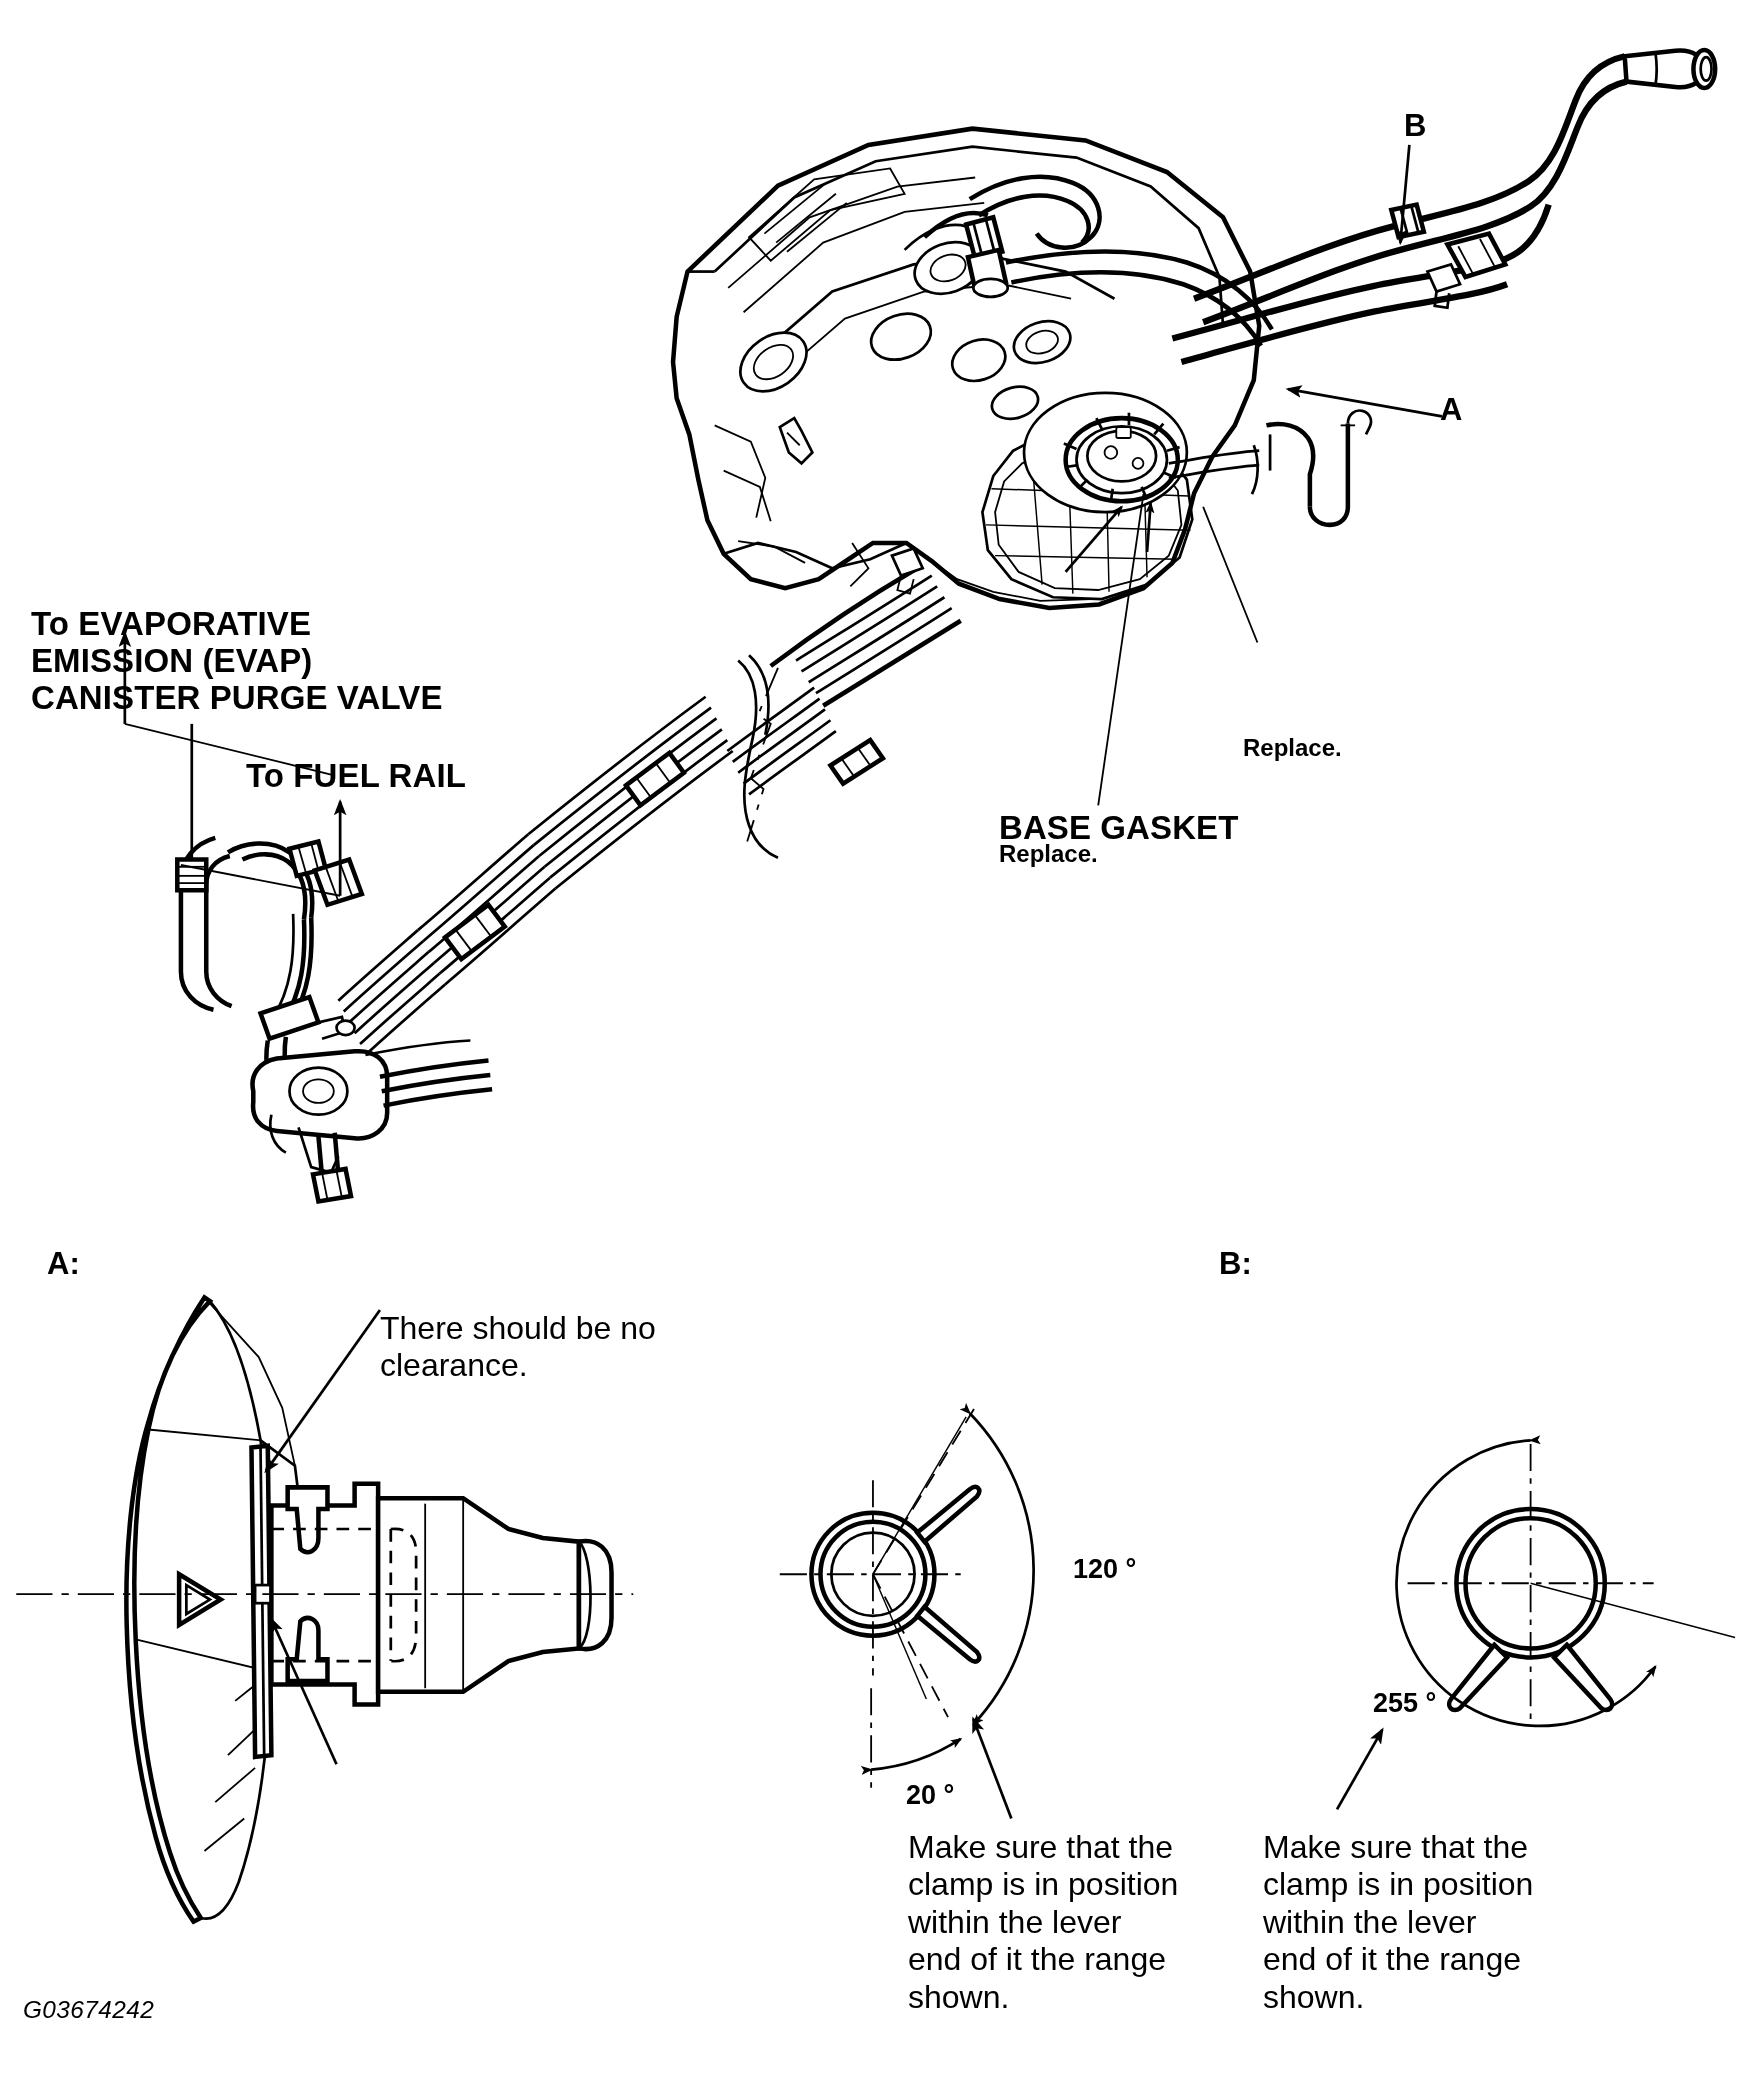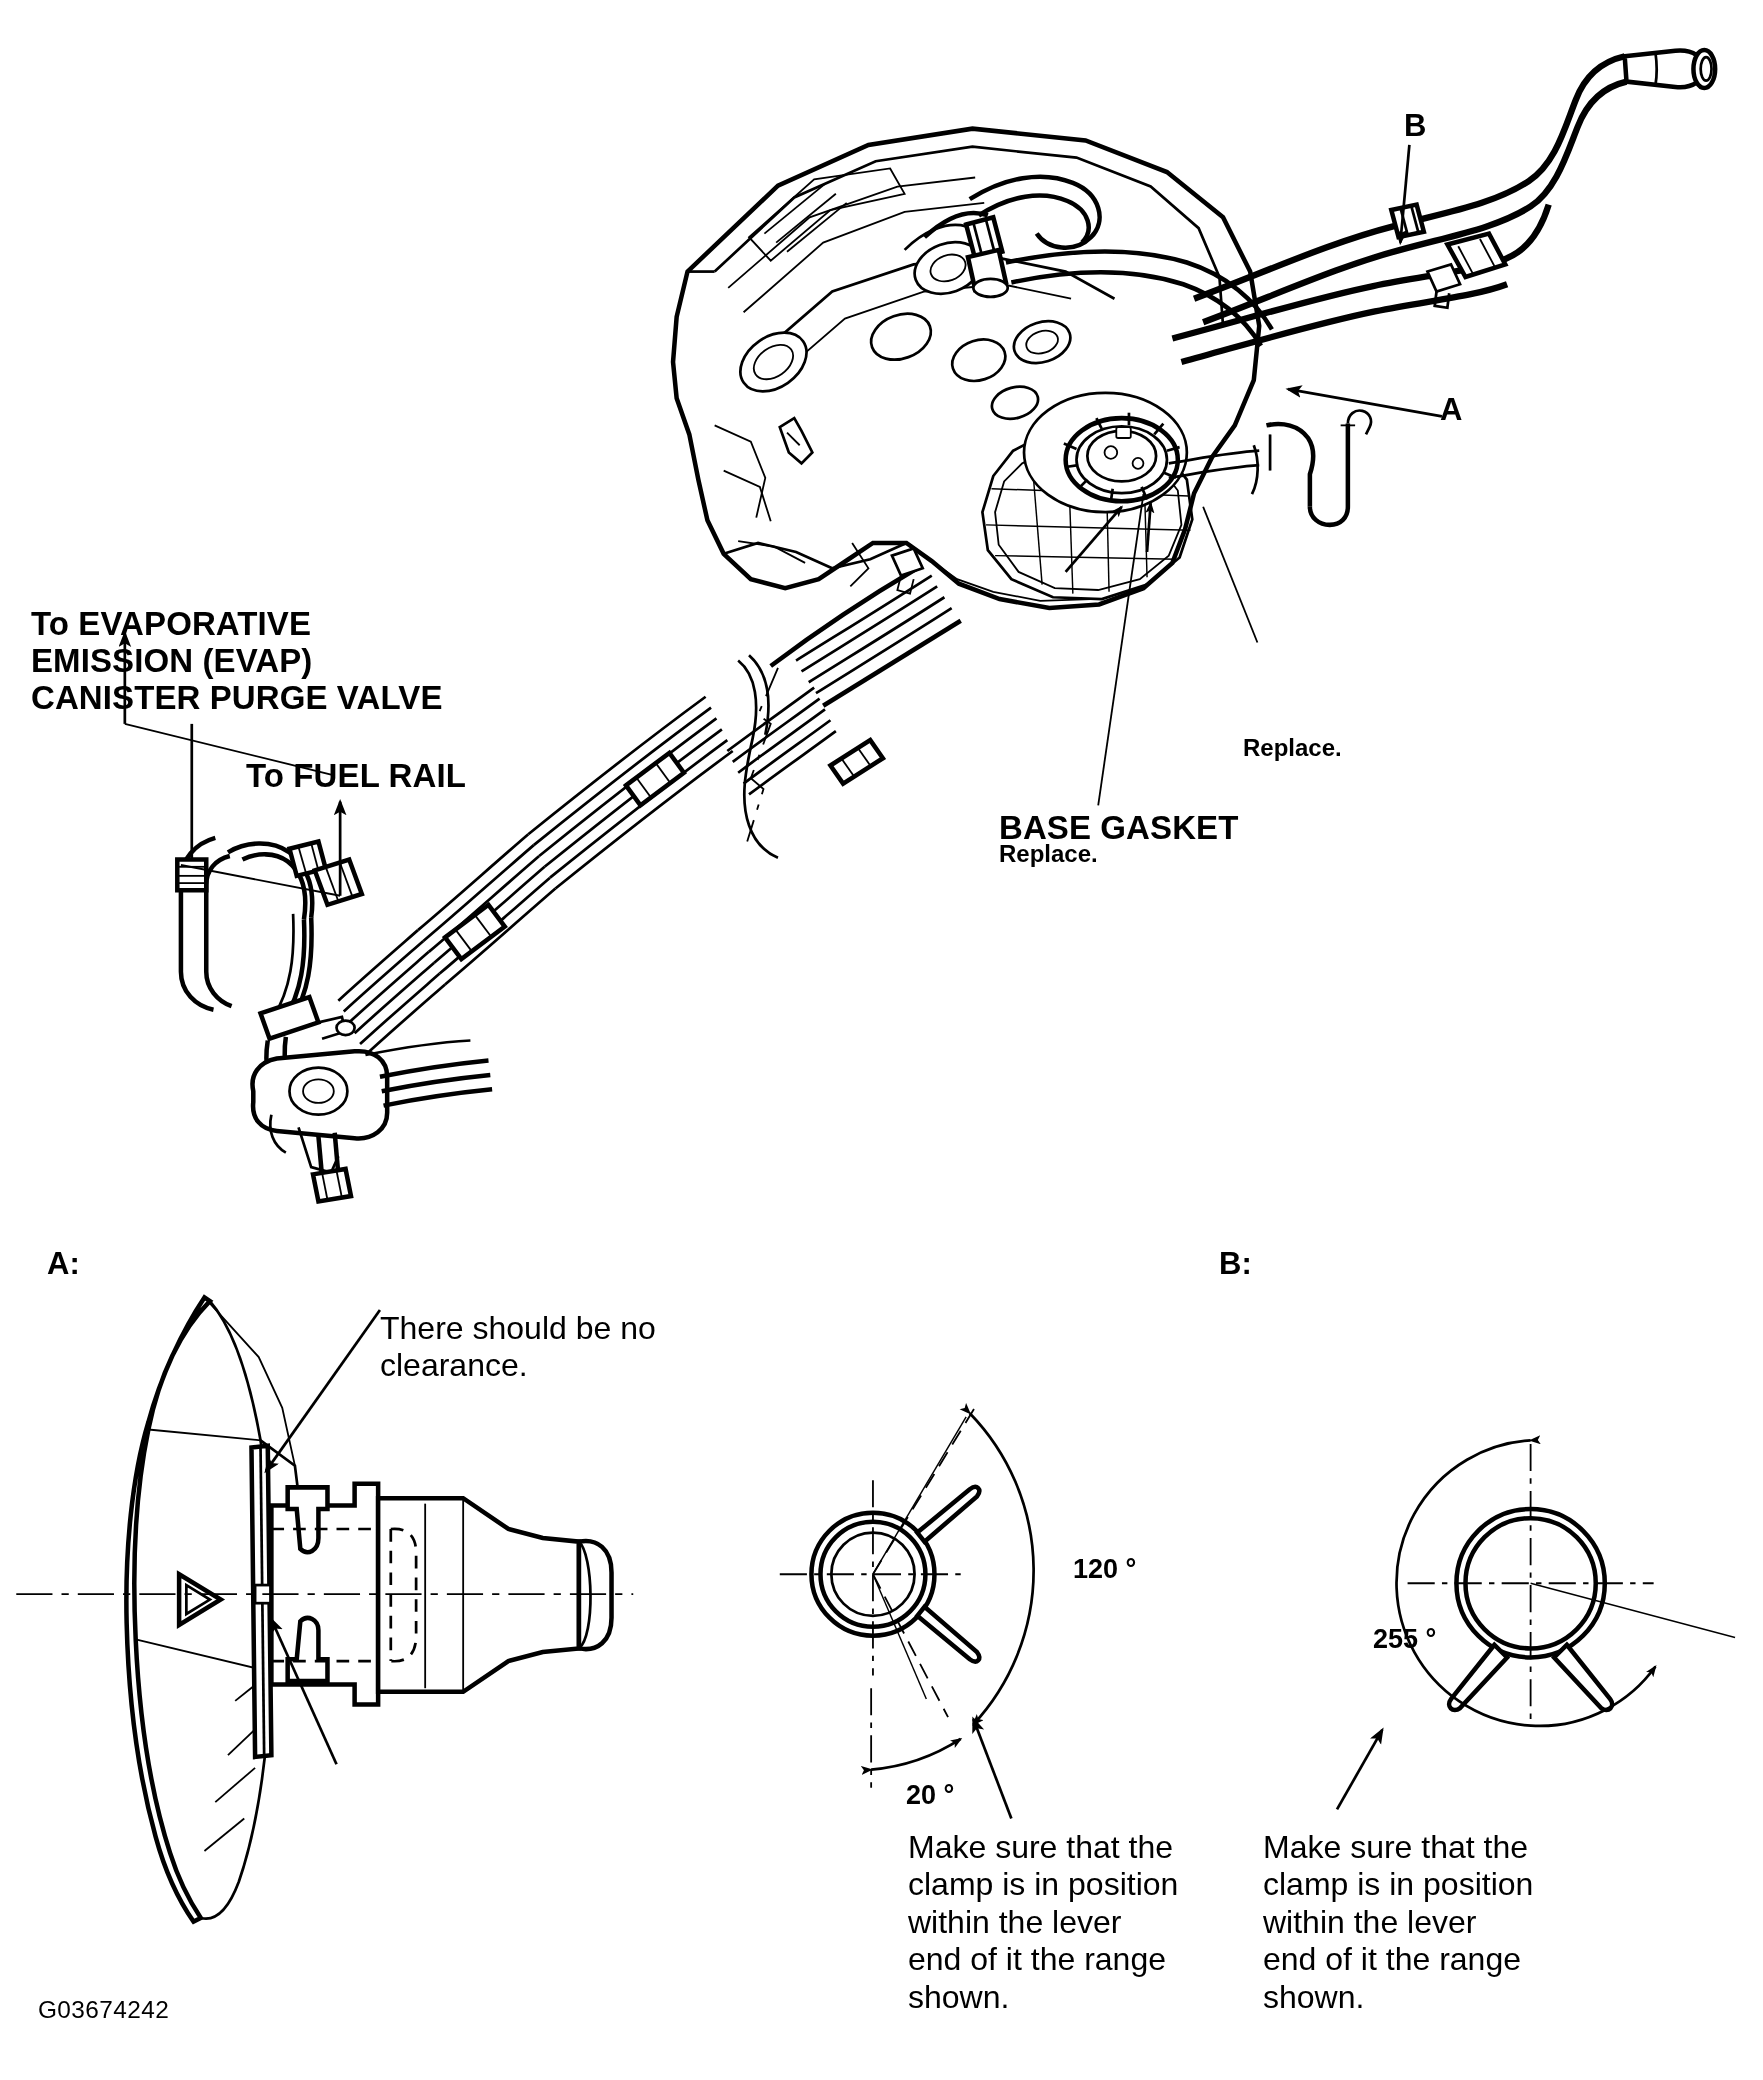--- a/index.html
+++ b/index.html
@@ -516,24 +516,24 @@
   <div class="lbl deg" style="left:1073px; top:1554px;">120 °</div>
 
   <div class="lbl deg" style="left:906px; top:1780px;">20 °</div>
 
   <div class="lbl cap-note" style="left:908px; top:1829px; width:289px;">Make sure that the
 clamp is in position
 within the lever
 end of it the range
 shown.</div>
 
-  <div class="lbl deg" style="left:1373px; top:1624px;">255 °</div>
+  <div class="lbl deg" style="left:1373px; top:1688px;">255 °</div>
 
   <div class="lbl cap-note" style="left:1263px; top:1829px; width:289px;">Make sure that the
 clamp is in position
 within the lever
 end of it the range
 shown.</div>
 
-  <div class="lbl figid" style="left:38px; top:1996px;">G03674242</div>
+  <div class="lbl figid" style="left:23px; top:1996px;font-style:italic;">G03674242</div>
 
 </div>
 
 
 </body></html>

